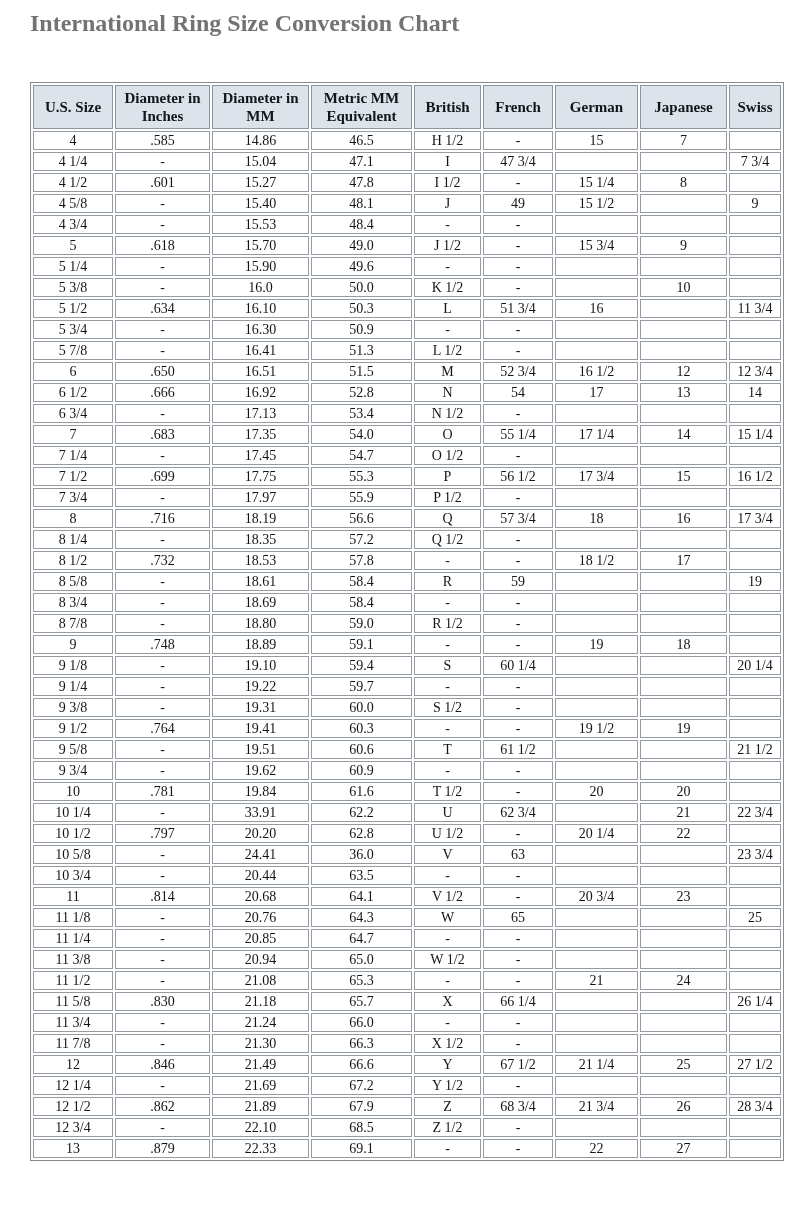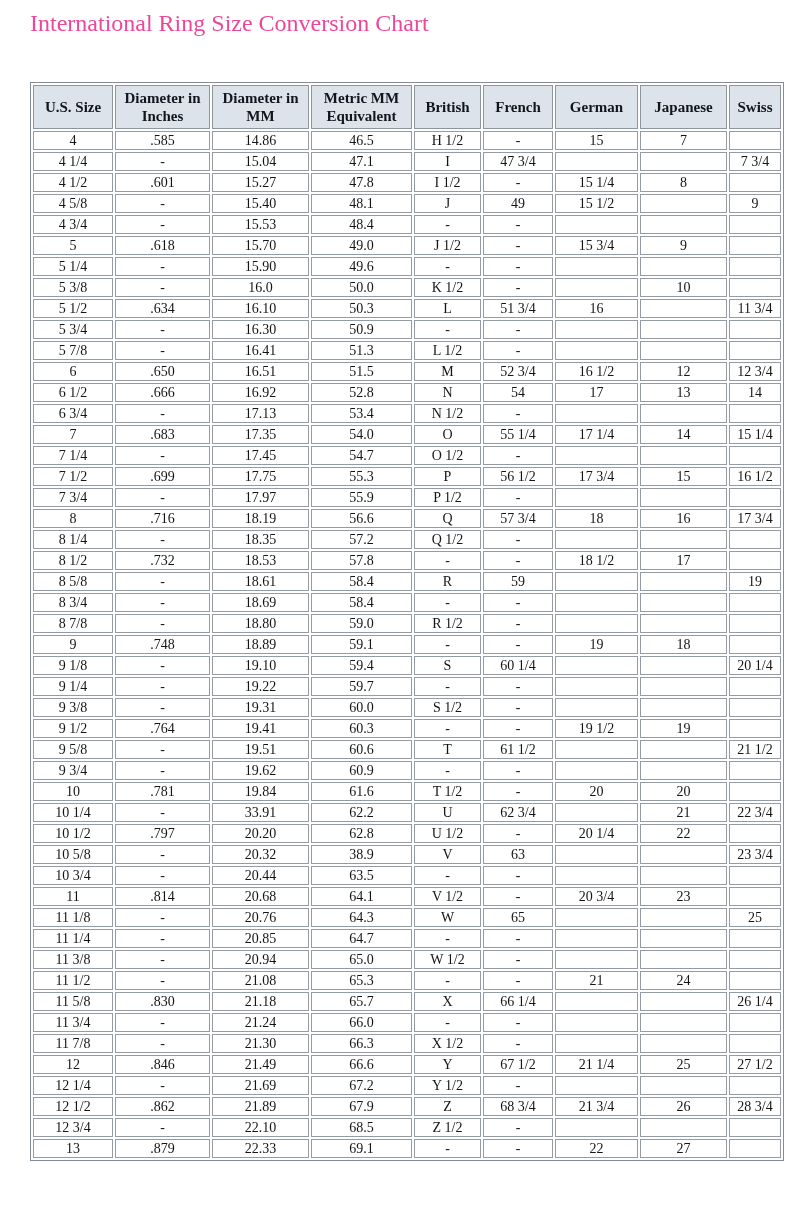--- a/index.html
+++ b/index.html
@@ -12,25 +12,25 @@
     width: 794px;
     min-height: 1213px;
     background: #ffffff;
     box-sizing: border-box;
     padding: 8px 26px 14px 28px;
     font-family: "Liberation Serif", serif;
     color: #141414;
   }
   .title {
     font-family: "Liberation Serif", serif;
-    font-weight: normal;
+    font-weight: bold;
     font-size: 24px;
     line-height: 30px;
     margin: 0 0 4px 2px;
-    color: #ec4899;
+    color: #737373;
   }
   table.ring-table {
     margin-top: 44px;
     margin-left: 2px;
     border-collapse: separate;
     border-spacing: 2px;
     table-layout: fixed;
     width: 738px;
     border: 1px solid #848c93;
     background: #ffffff;
@@ -475,22 +475,22 @@
           <td>62.8</td>
           <td>U 1/2</td>
           <td>-</td>
           <td>20 1/4</td>
           <td>22</td>
           <td></td>
         </tr>
         <tr>
           <td>10 5/8</td>
           <td>-</td>
-          <td>20.32</td>
-          <td>38.9</td>
+          <td>24.41</td>
+          <td>36.0</td>
           <td>V</td>
           <td>63</td>
           <td></td>
           <td></td>
           <td>23 3/4</td>
         </tr>
         <tr>
           <td>10 3/4</td>
           <td>-</td>
           <td>20.44</td>

